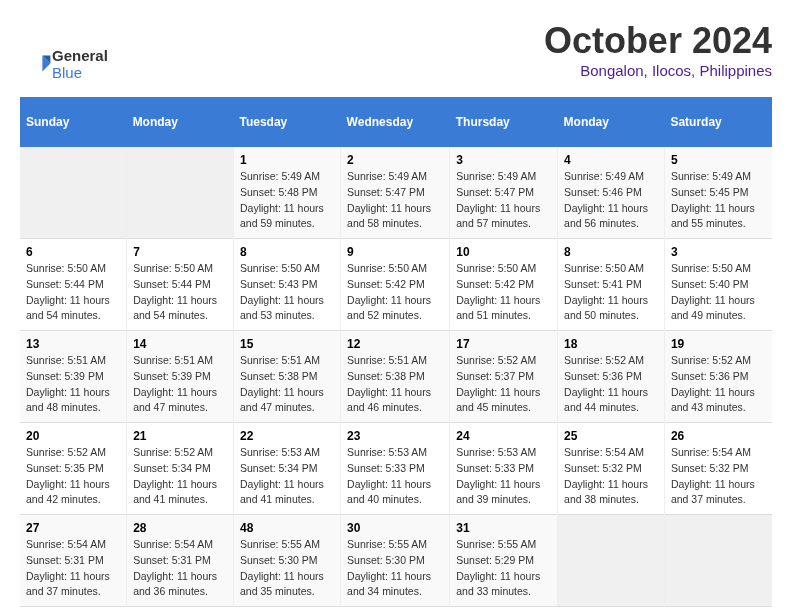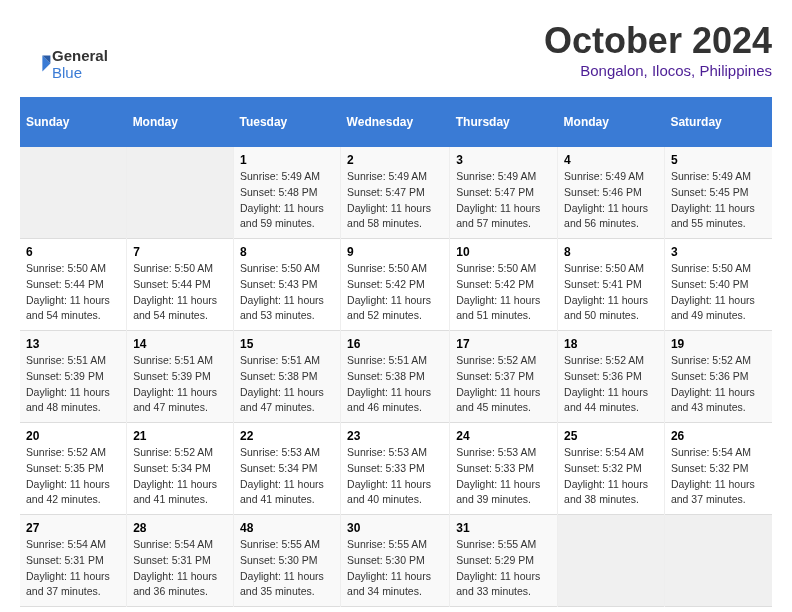--- a/index.html
+++ b/index.html
@@ -195,21 +195,21 @@
         </td>
         <td>
           <div class="day-number">14</div>
           <div class="day-info">Sunrise: 5:51 AM<br>Sunset: 5:39 PM<br>Daylight: 11 hours and 47 minutes.</div>
         </td>
         <td>
           <div class="day-number">15</div>
           <div class="day-info">Sunrise: 5:51 AM<br>Sunset: 5:38 PM<br>Daylight: 11 hours and 47 minutes.</div>
         </td>
         <td>
-          <div class="day-number">16</div>
+          <div class="day-number">12</div>
           <div class="day-info">Sunrise: 5:51 AM<br>Sunset: 5:38 PM<br>Daylight: 11 hours and 46 minutes.</div>
         </td>
         <td>
           <div class="day-number">17</div>
           <div class="day-info">Sunrise: 5:52 AM<br>Sunset: 5:37 PM<br>Daylight: 11 hours and 45 minutes.</div>
         </td>
         <td>
           <div class="day-number">18</div>
           <div class="day-info">Sunrise: 5:52 AM<br>Sunset: 5:36 PM<br>Daylight: 11 hours and 44 minutes.</div>
         </td>

